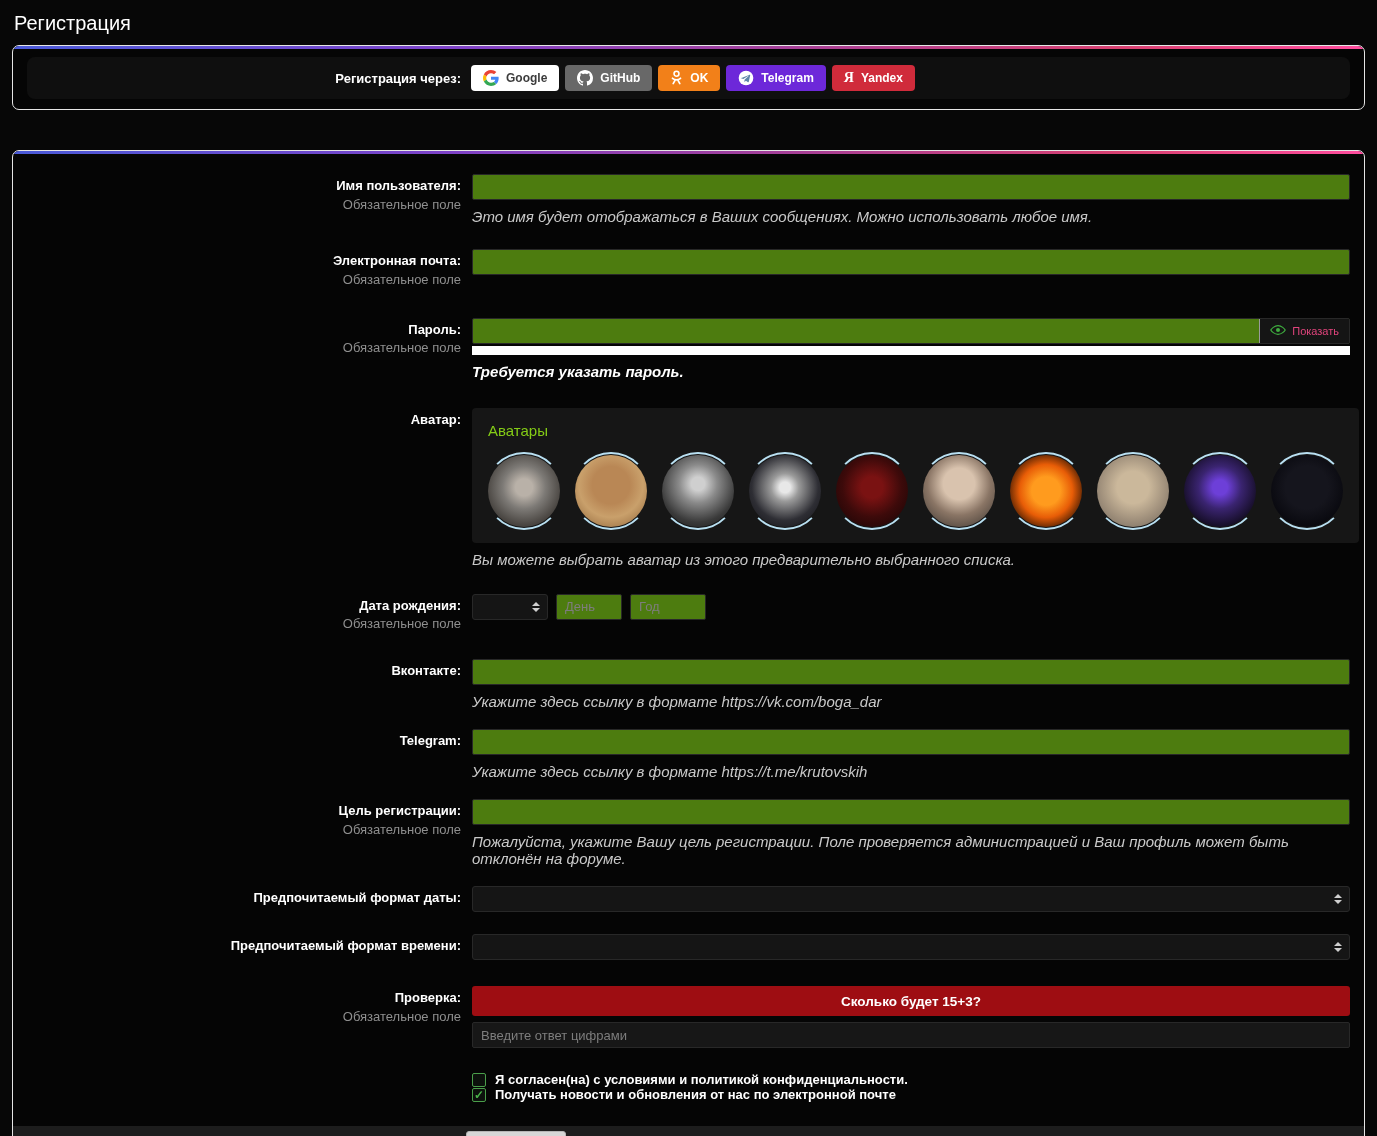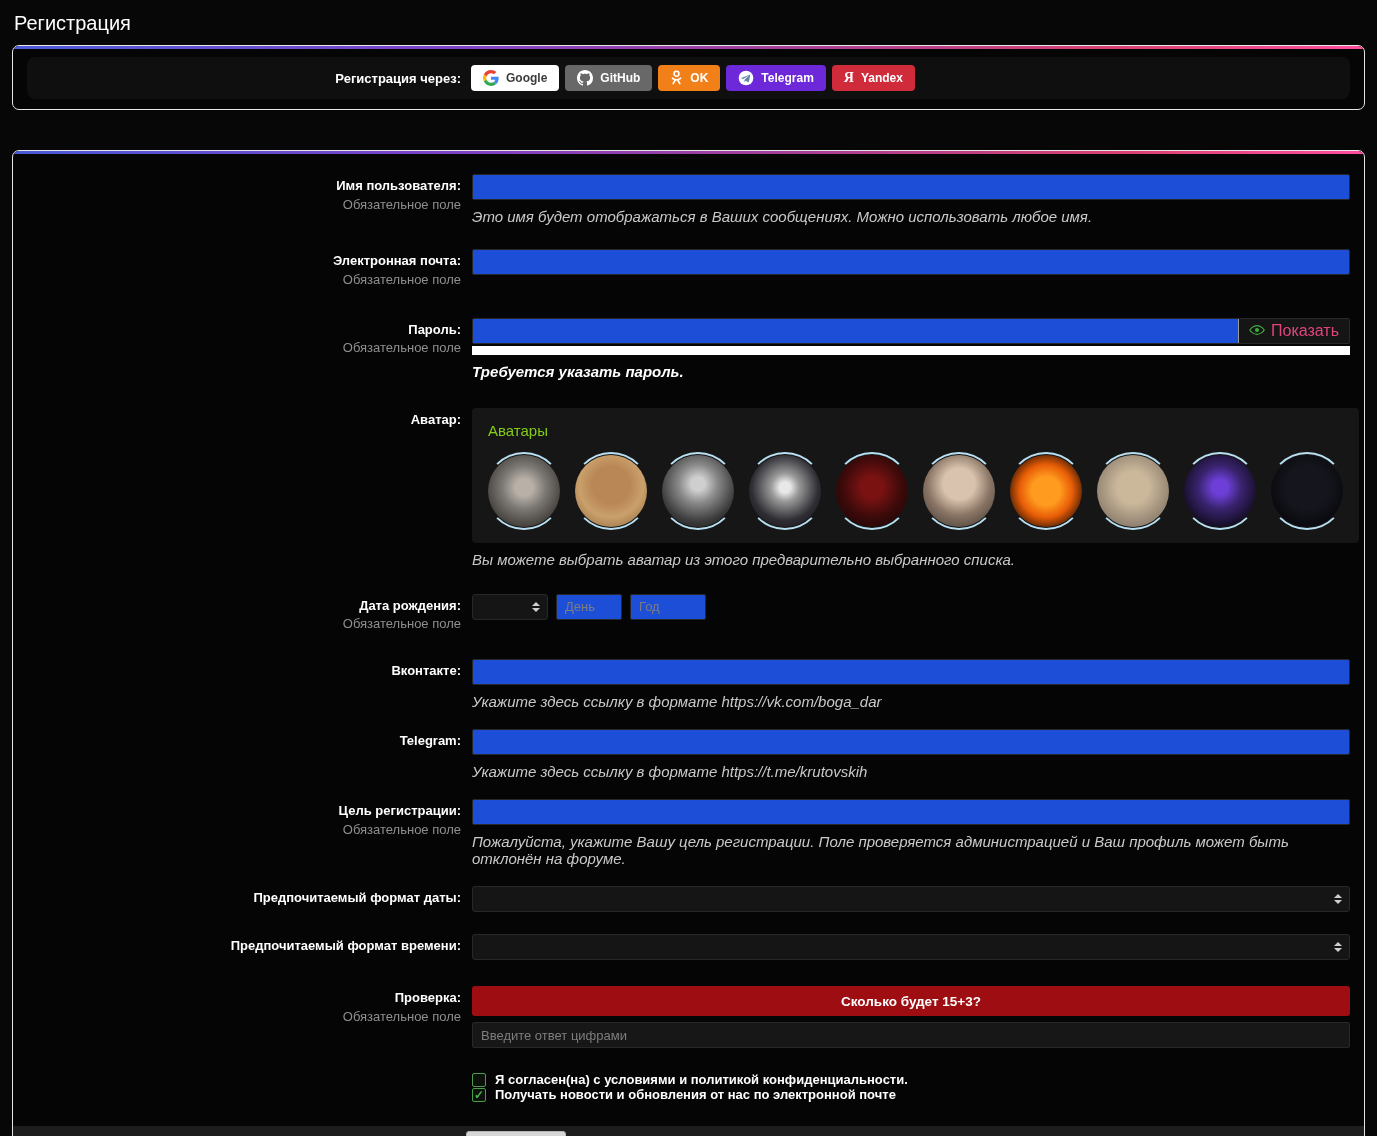--- a/index.html
+++ b/index.html
@@ -48,34 +48,34 @@
   .frow {
     display:grid; grid-template-columns:434px 1fr; column-gap:11px;
     margin:0 14px; align-items:start;
   }
   .labelcol { text-align:right; padding-top:4px; }
   .flabel { font-size:13px; font-weight:700; color:#fff; line-height:1.2; }
   .freq   { font-size:13px; color:#8f8f8f; margin-top:3px; }
   .hint   { font-size:15px; color:#c9c9c9; margin-top:8px;font-style:italic; }
   .hint.bold { font-weight:700; color:#fff; }
   .tin {
-    width:100%; height:26px; background:#1d4ed8;
+    width:100%; height:26px; background:#4d7c0f;
     border:1px solid #282828; border-radius:2px;
     color:#eee; font-size:13px; padding:0 8px;
     font-family:"Liberation Sans",sans-serif;
   }
   .tin::placeholder { color:#7d7d7d; }
   
   .pwwrap { position:relative; }
   .pwshow {
     position:absolute; right:1px; top:1px; bottom:1px;
     display:flex; align-items:center; gap:6px; padding:0 10px;
     background:#151515; border-left:1px solid #9a9a9a; cursor:pointer;
   }
-  .pwshow .showtxt { color:#e0447c; font-size:16px; }
+  .pwshow .showtxt { color:#e0447c; font-size:11px; }
   .pwbar { height:9px; background:#ffffff; margin-top:2px; }
   
   .avpanel { background:#161616; border-radius:4px; padding:12px 16px 16px; }
   .avtitle { font-size:15px; font-weight:400; color:#84cc16; margin:2px 0 16px; }
   .avrow { display:flex; gap:15px; }
   .avwrap { width:72px; height:72px; border-radius:50%; position:relative; cursor:pointer; flex:0 0 auto; }
   .avwrap::before {
     content:""; position:absolute; inset:-3px; border-radius:50%;
     border:2px solid transparent;
     border-top-color:#b9e0f2; border-bottom-color:#b9e0f2;

